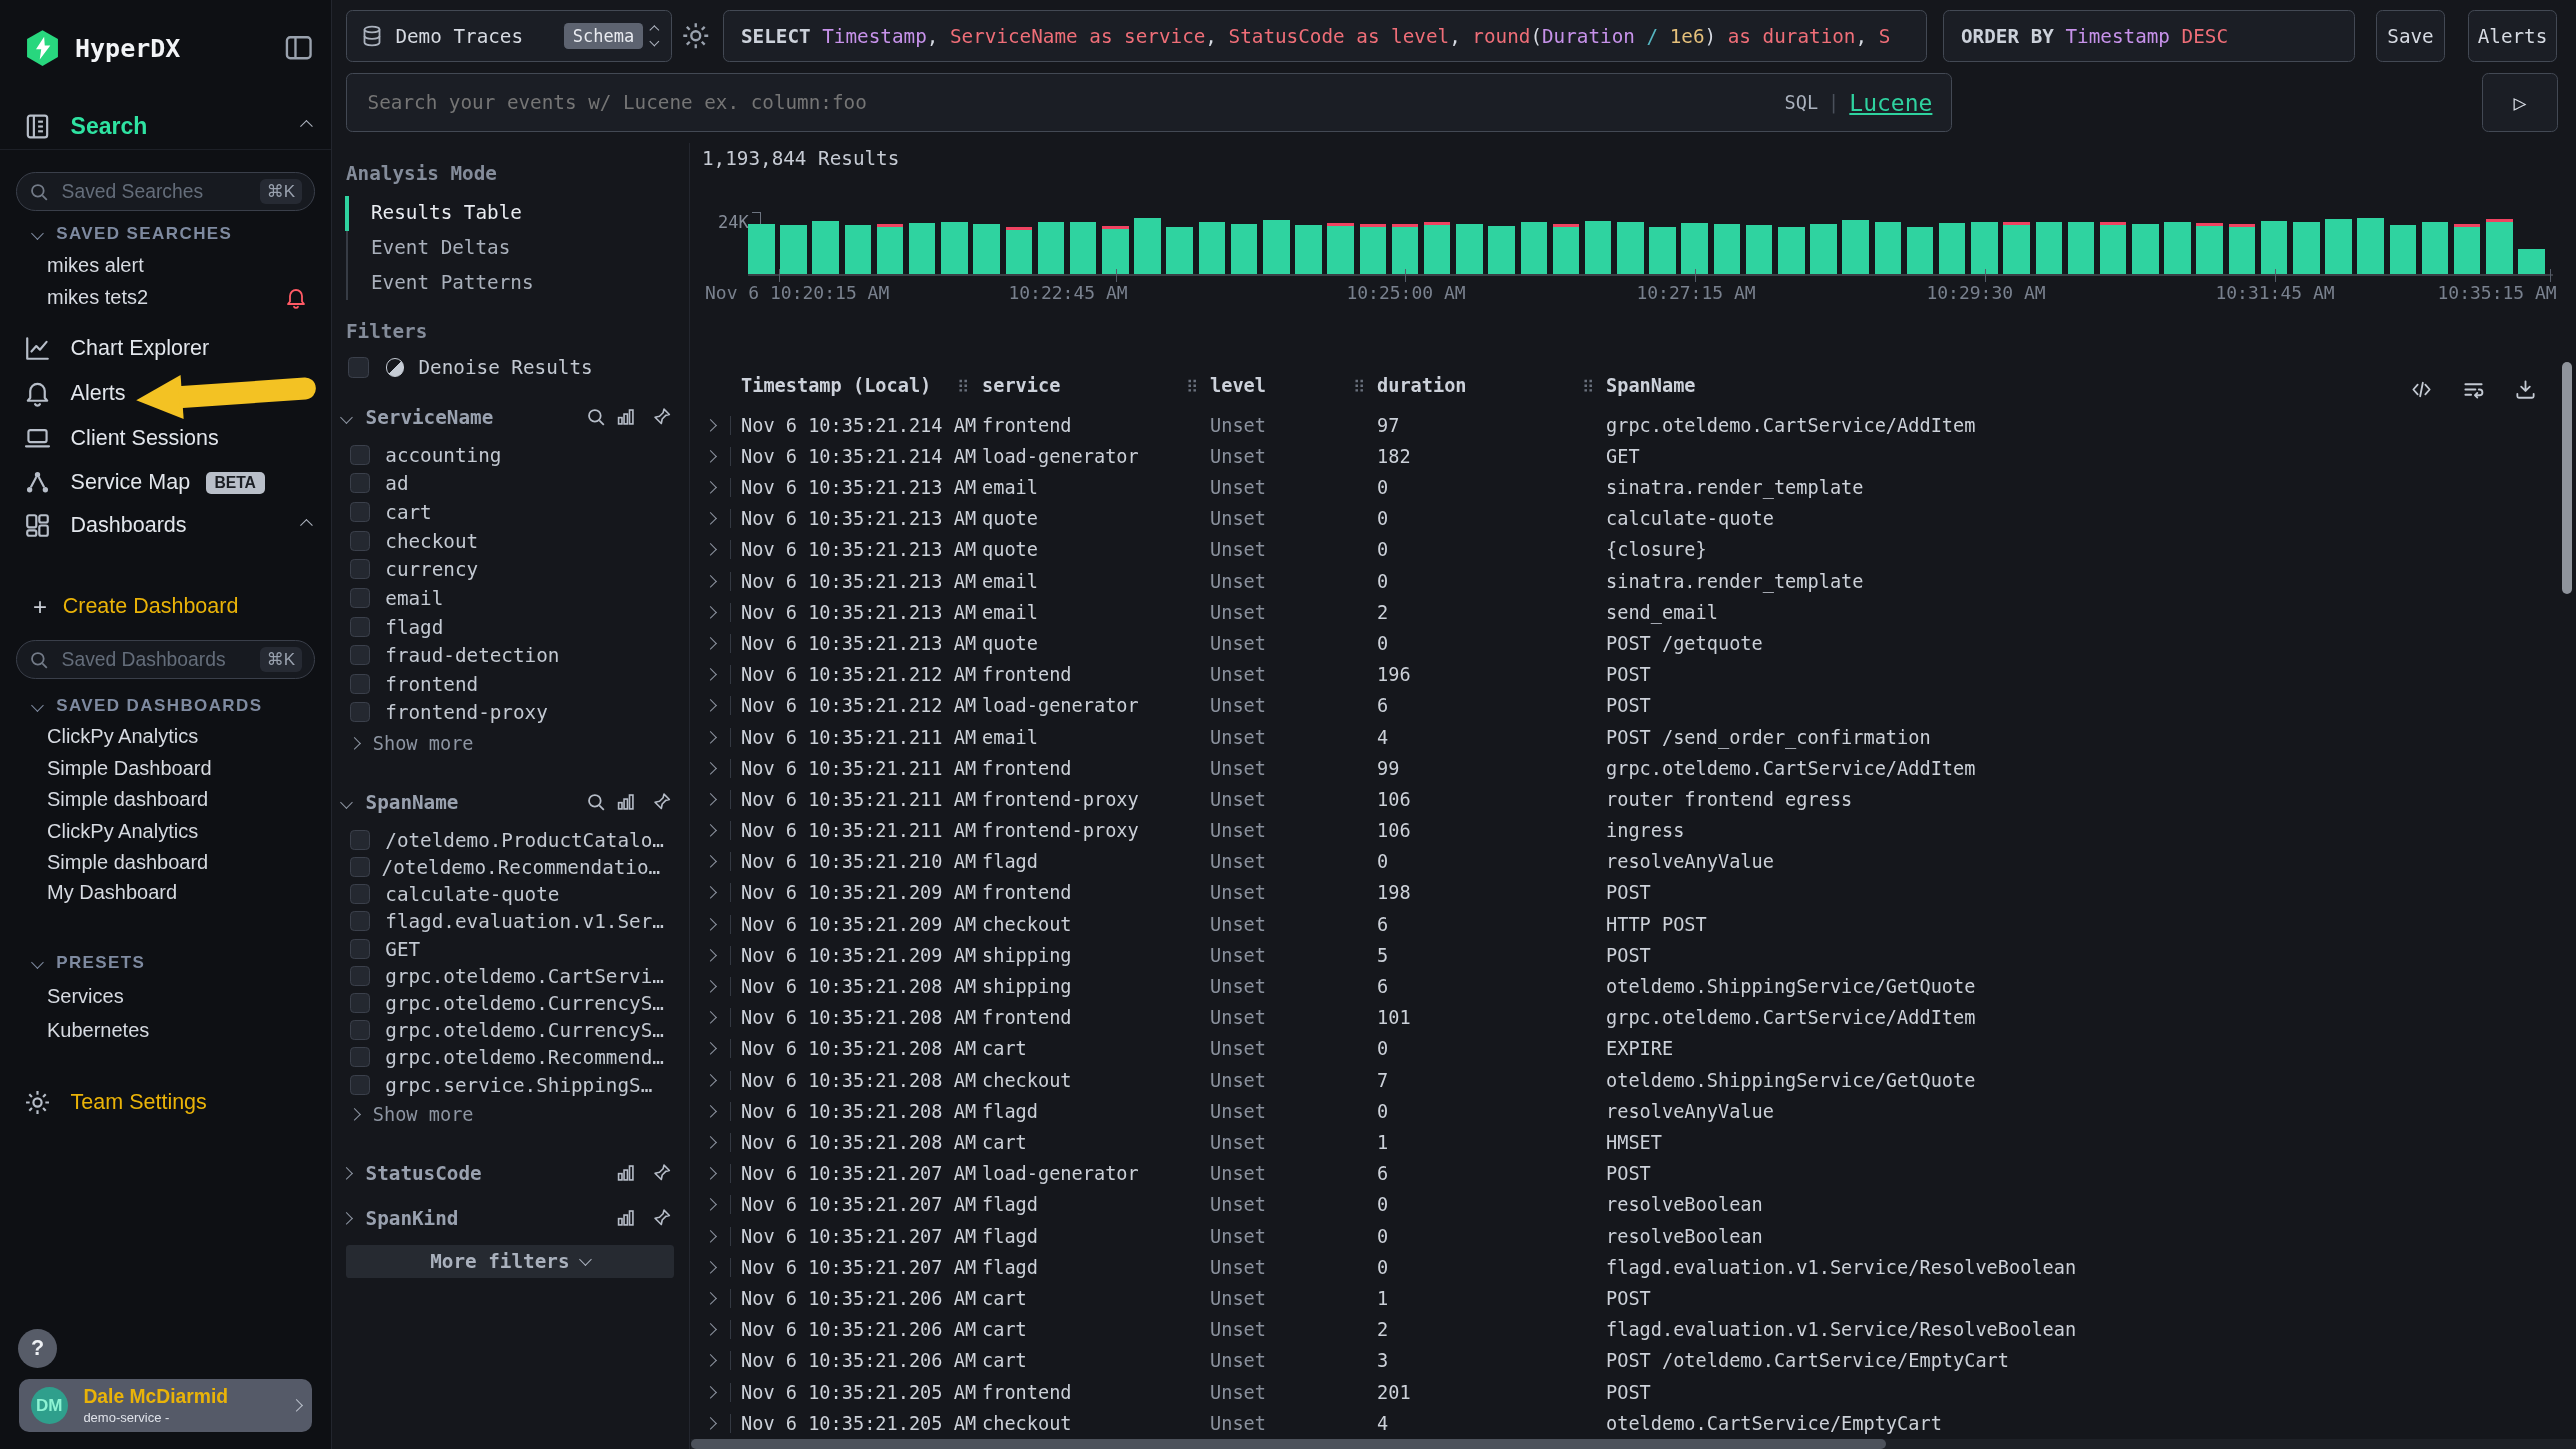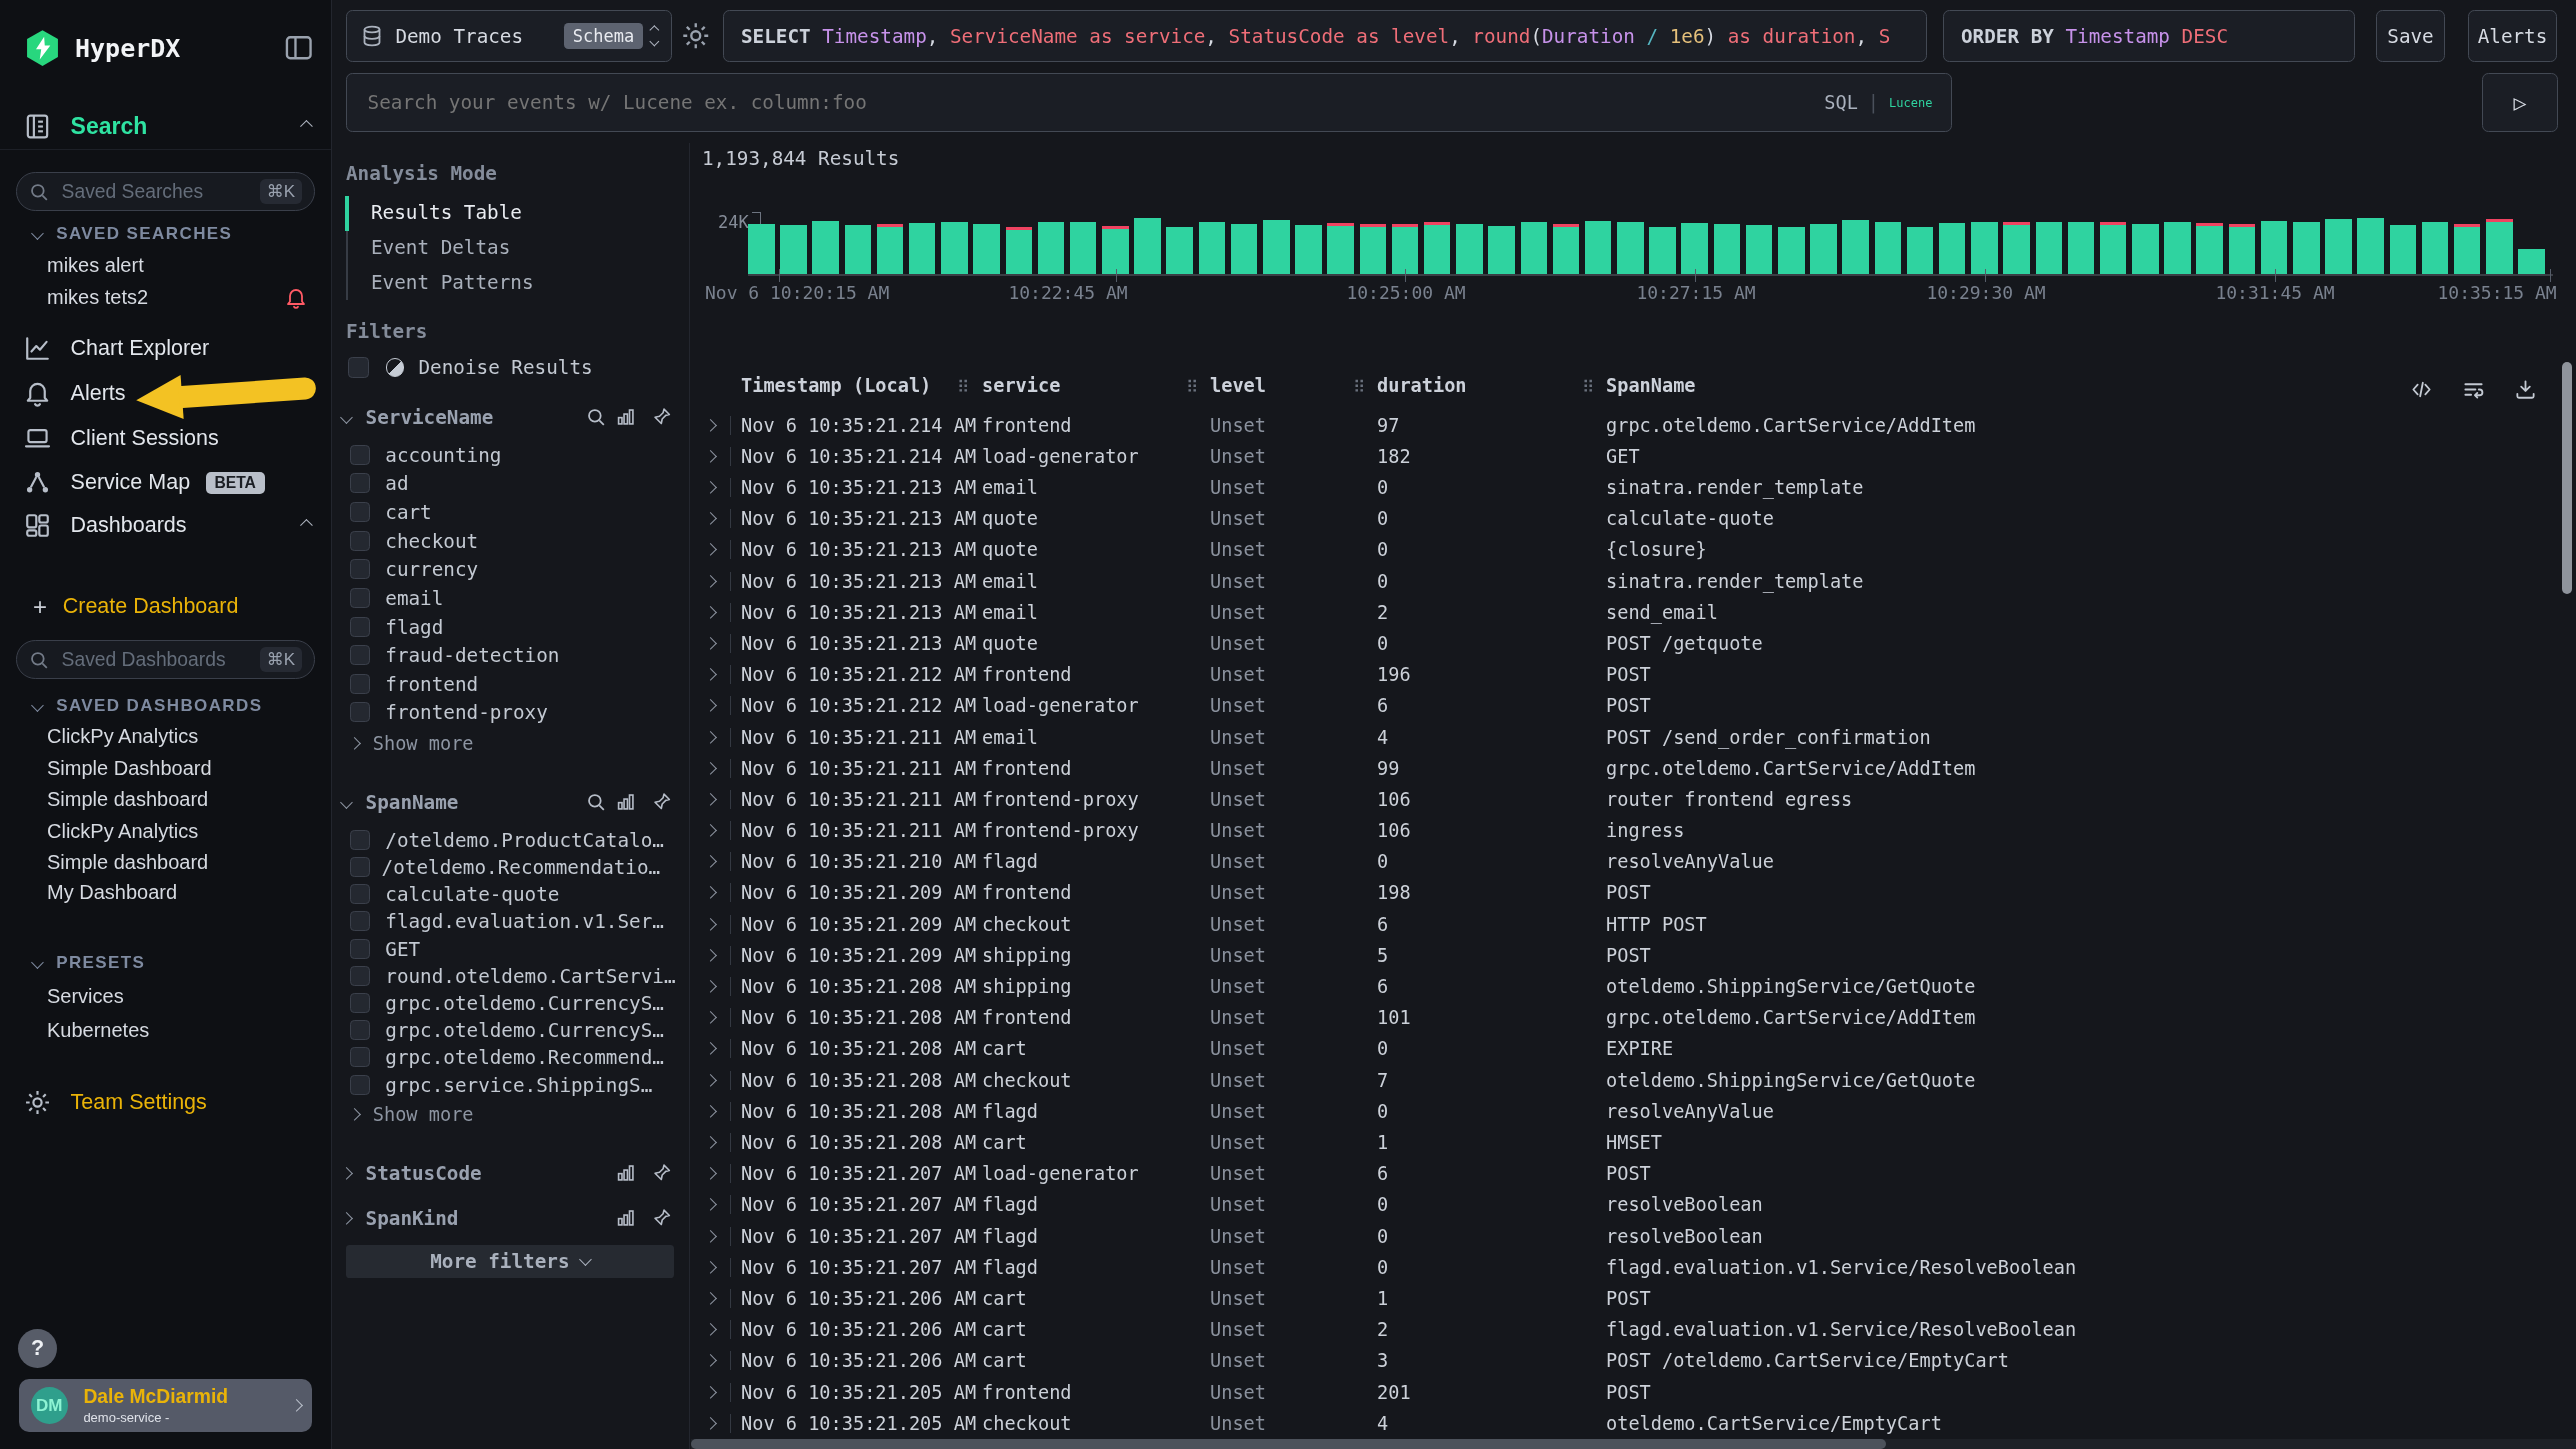--- a/index.html
+++ b/index.html
@@ -324,21 +324,21 @@
     <span>Save</span>
   </div>
   <div class="tb-box tb-btn" style="left:2468px;top:10px;width:89px;height:52px;">
     <span>Alerts</span>
   </div>
 
   <div class="tb-box" style="left:346px;top:73px;width:1606px;height:59px;padding:0 18.6px;">
     <input style="flex: 1 1 0%; background: transparent; border: none; outline: none; color: rgb(199, 204, 212); font: 19.3px &quot;DejaVu Sans Mono&quot;, monospace; min-width: 0px;" placeholder="Search your events w/ Lucene ex. column:foo">
     <span style="font-size:18.6px;color:#aab1bd;">SQL</span>
     <span style="font-size:18.6px;color:#4a505b;margin:0 10px;">|</span>
-    <span style="font-size:12px;color:#2fd3a0;">Lucene</span>
+    <span style="font-size:23px;color:#2fd3a0;text-decoration:underline;">Lucene</span>
   </div>
 
   <div class="tb-box tb-btn" style="left:2482px;top:73px;width:76px;height:59px;font-size:21.5px;">
     <span>▷</span>
   </div>
 
   <div id="filters-panel">
     <div class="fp-heading" style="left:15px;top:18.6px;">Analysis Mode</div>
     <div class="abs" style="left:15px;top:53px;width:2.1px;height:104px;background:#373c45;"></div>
     <div class="abs" style="left:14.3px;top:53px;width:3.6px;height:35px;background:#2fd3a0;"></div>
@@ -457,21 +457,21 @@
         <div class="f-row" style="left: 18.6px; top: 766px; height: 24px;">
           <span style="width: 18px; height: 18px; border-radius: 4.3px; background: rgb(36, 40, 48); border: 0.7px solid rgb(59, 64, 75); display: inline-block;"></span>
           <span style="margin-left: 15.7px; white-space: nowrap;">flagd.evaluation.v1.Ser…</span>
         </div>
         <div class="f-row" style="left: 18.6px; top: 794px; height: 24px;">
           <span style="width: 18px; height: 18px; border-radius: 4.3px; background: rgb(36, 40, 48); border: 0.7px solid rgb(59, 64, 75); display: inline-block;"></span>
           <span style="margin-left: 15.7px; white-space: nowrap;">GET</span>
         </div>
         <div class="f-row" style="left: 18.6px; top: 821px; height: 24px;">
           <span style="width: 18px; height: 18px; border-radius: 4.3px; background: rgb(36, 40, 48); border: 0.7px solid rgb(59, 64, 75); display: inline-block;"></span>
-          <span style="margin-left: 15.7px; white-space: nowrap;">round.oteldemo.CartServi…</span>
+          <span style="margin-left: 15.7px; white-space: nowrap;">grpc.oteldemo.CartServi…</span>
         </div>
         <div class="f-row" style="left: 18.6px; top: 848px; height: 24px;">
           <span style="width: 18px; height: 18px; border-radius: 4.3px; background: rgb(36, 40, 48); border: 0.7px solid rgb(59, 64, 75); display: inline-block;"></span>
           <span style="margin-left: 15.7px; white-space: nowrap;">grpc.oteldemo.CurrencyS…</span>
         </div>
         <div class="f-row" style="left: 18.6px; top: 875px; height: 24px;">
           <span style="width: 18px; height: 18px; border-radius: 4.3px; background: rgb(36, 40, 48); border: 0.7px solid rgb(59, 64, 75); display: inline-block;"></span>
           <span style="margin-left: 15.7px; white-space: nowrap;">grpc.oteldemo.CurrencyS…</span>
         </div>
         <div class="f-row" style="left: 18.6px; top: 902px; height: 24px;">

